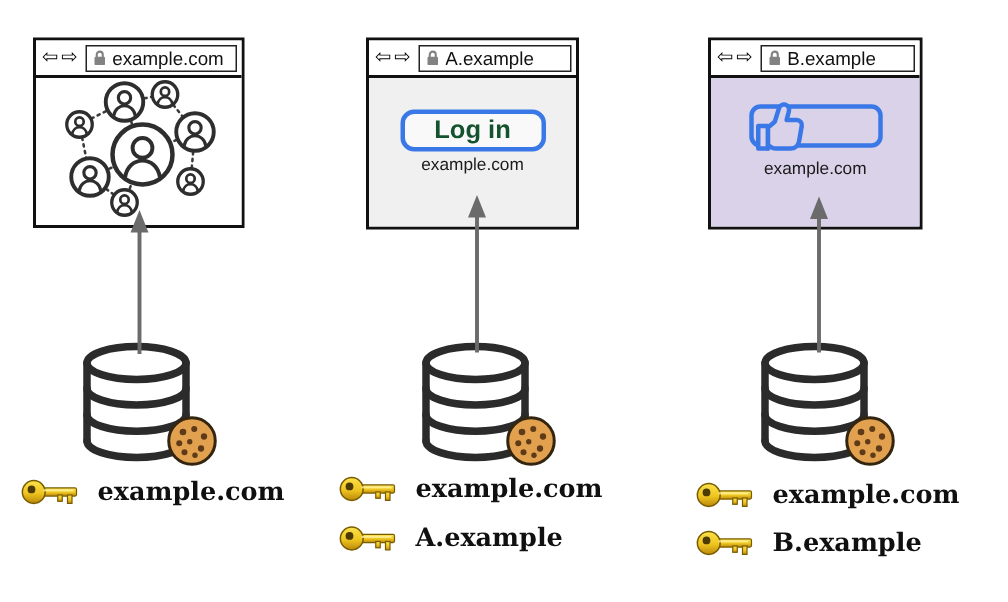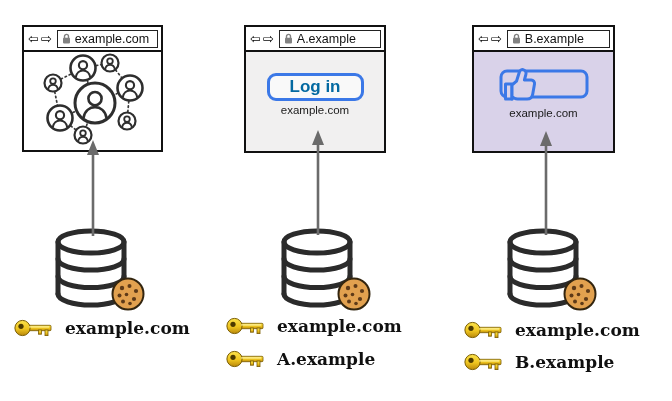--- a/index.html
+++ b/index.html
@@ -17,21 +17,21 @@
   .content{position:relative;width:100%;height:calc(100% - 25px);box-sizing:border-box;
            display:flex;flex-direction:column;align-items:center;}
   #win1{left:22px;top:25px;width:141px;height:127px;}
   #win2{left:244px;top:25px;width:142px;height:128px;}
   #win3{left:472px;top:25px;width:143px;height:128px;}
   #win1 .content{background:#ffffff;}
   #win2 .content{background:#F1F0F0;}
   #win3 .content{background:#D9D2E9;}
 
   .login-btn{margin-top:21px;width:97px;height:28px;border:3px solid #3B78E7;border-radius:9px;
-             background:#F9F9F9;color:#0369a1;font-weight:bold;font-size:17px;
+             background:#F9F9F9;color:#14532d;font-weight:bold;font-size:17px;
              display:flex;align-items:center;justify-content:center;box-sizing:border-box;cursor:pointer;}
   .embed-caption{margin-top:3px;font-size:11.5px;color:#1a1a1a;}
   .like-widget{margin-top:12px;cursor:pointer;}
 
   
   .abs{position:absolute;}
   .flow-arrow{z-index:6;}
   .db{z-index:4;}
   .keyrow{position:absolute;display:flex;align-items:center;gap:13px;height:22px;}
   .keylabel{font-family:"DejaVu Serif","Liberation Serif",serif;font-weight:bold;

